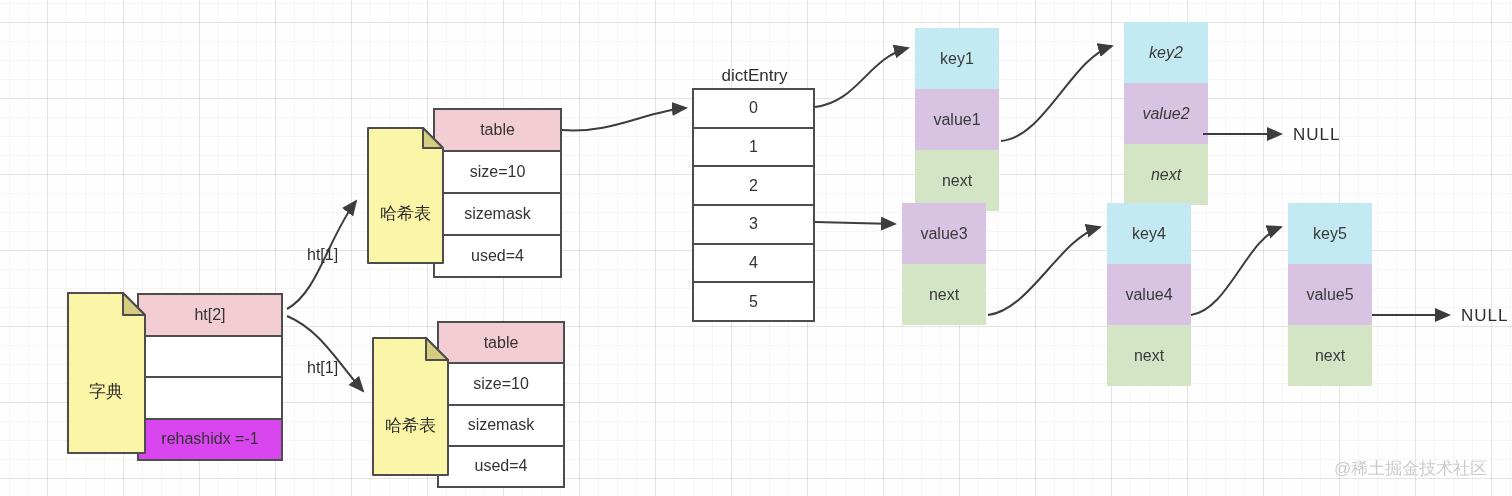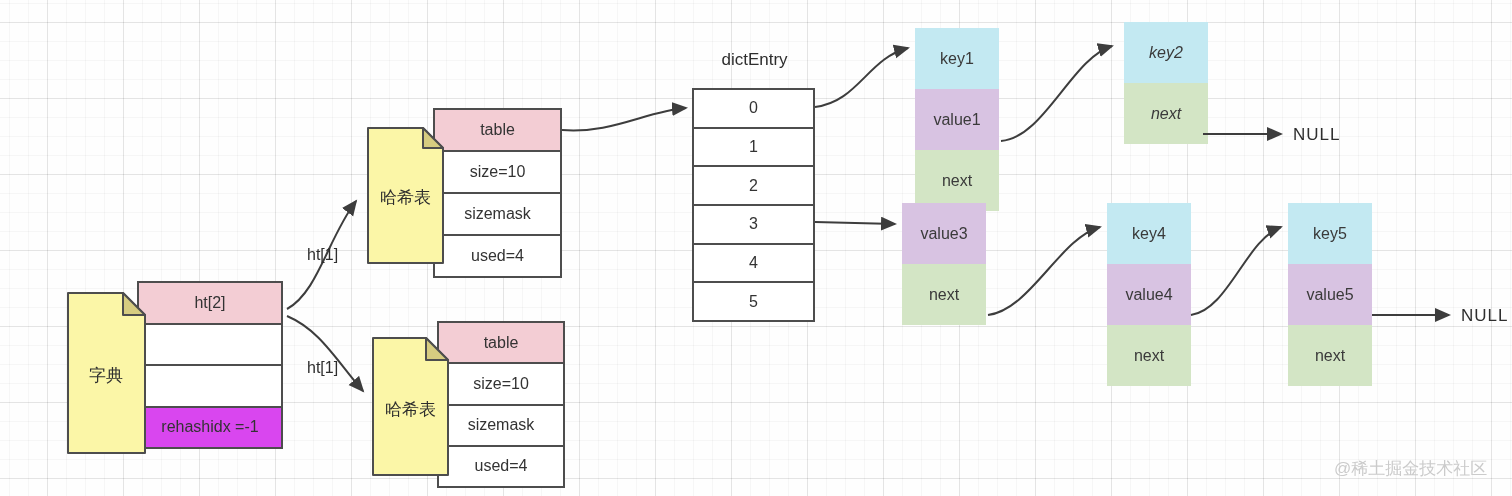--- a/index.html
+++ b/index.html
@@ -21,32 +21,32 @@
   .tbl .row:last-child{border-bottom:none;}
   .row.pink{background:#f3cdd4;}
   .row.blue{background:#d946ef;}
   .stack{position:absolute;width:84px;display:flex;flex-direction:column;z-index:1;}
   .stack .cell{height:61px;display:flex;align-items:center;justify-content:center;font-size:16px;color:#3a3a3a;}
   .cell.key{background:#c3e9f2;}
   .cell.val{background:#d8c3e2;}
   .cell.next{background:#d3e5c5;}
   #overlay{position:absolute;left:0;top:0;z-index:2;pointer-events:none;}
   .lbl{position:absolute;z-index:3;font-size:16px;color:#2e2e2e;white-space:nowrap;}
-  .lbl.center{text-align:center;}
+  .lbl.center{text-align:center;margin-top:16px;}
   .note-label{font-size:17px;}
   .title{font-size:17px;font-weight:500;}
   .null-lbl{font-size:17px;font-weight:500;letter-spacing:1px;}
   .watermark{position:absolute;z-index:3;font-size:17px;color:#cbcbcb;white-space:nowrap;}
 </style>
 </head>
 <body>
 
 <div id="canvas">
 
-  <div class="tbl" style="left:137px;top:281px;width:146px;height:168px;">
+  <div class="tbl" style="left:137px;top:293px;width:146px;height:168px;">
     <div class="row pink">ht[2]</div>
     <div class="row"></div>
     <div class="row"></div>
     <div class="row blue">rehashidx =-1</div>
   </div>
 
   <div class="tbl" style="left:433px;top:108px;width:129px;height:170px;">
     <div class="row pink">table</div>
     <div class="row">size=10</div>
     <div class="row">sizemask</div>
@@ -69,20 +69,21 @@
     <div class="row">5</div>
   </div>
 
   <div class="stack" style="left:915px;top:28px;">
     <div class="cell key">key1</div>
     <div class="cell val">value1</div>
     <div class="cell next">next</div>
   </div>
   <div class="stack" style="left:1124px;top:22px;font-style:italic;">
     <div class="cell key">key2</div>
+    <div class="cell val">value2</div>
     <div class="cell next">next</div>
   </div>
   <div class="stack" style="left:902px;top:203px;">
     <div class="cell val">value3</div>
     <div class="cell next">next</div>
   </div>
   <div class="stack" style="left:1107px;top:203px;">
     <div class="cell key">key4</div>
     <div class="cell val">value4</div>
     <div class="cell next">next</div>

